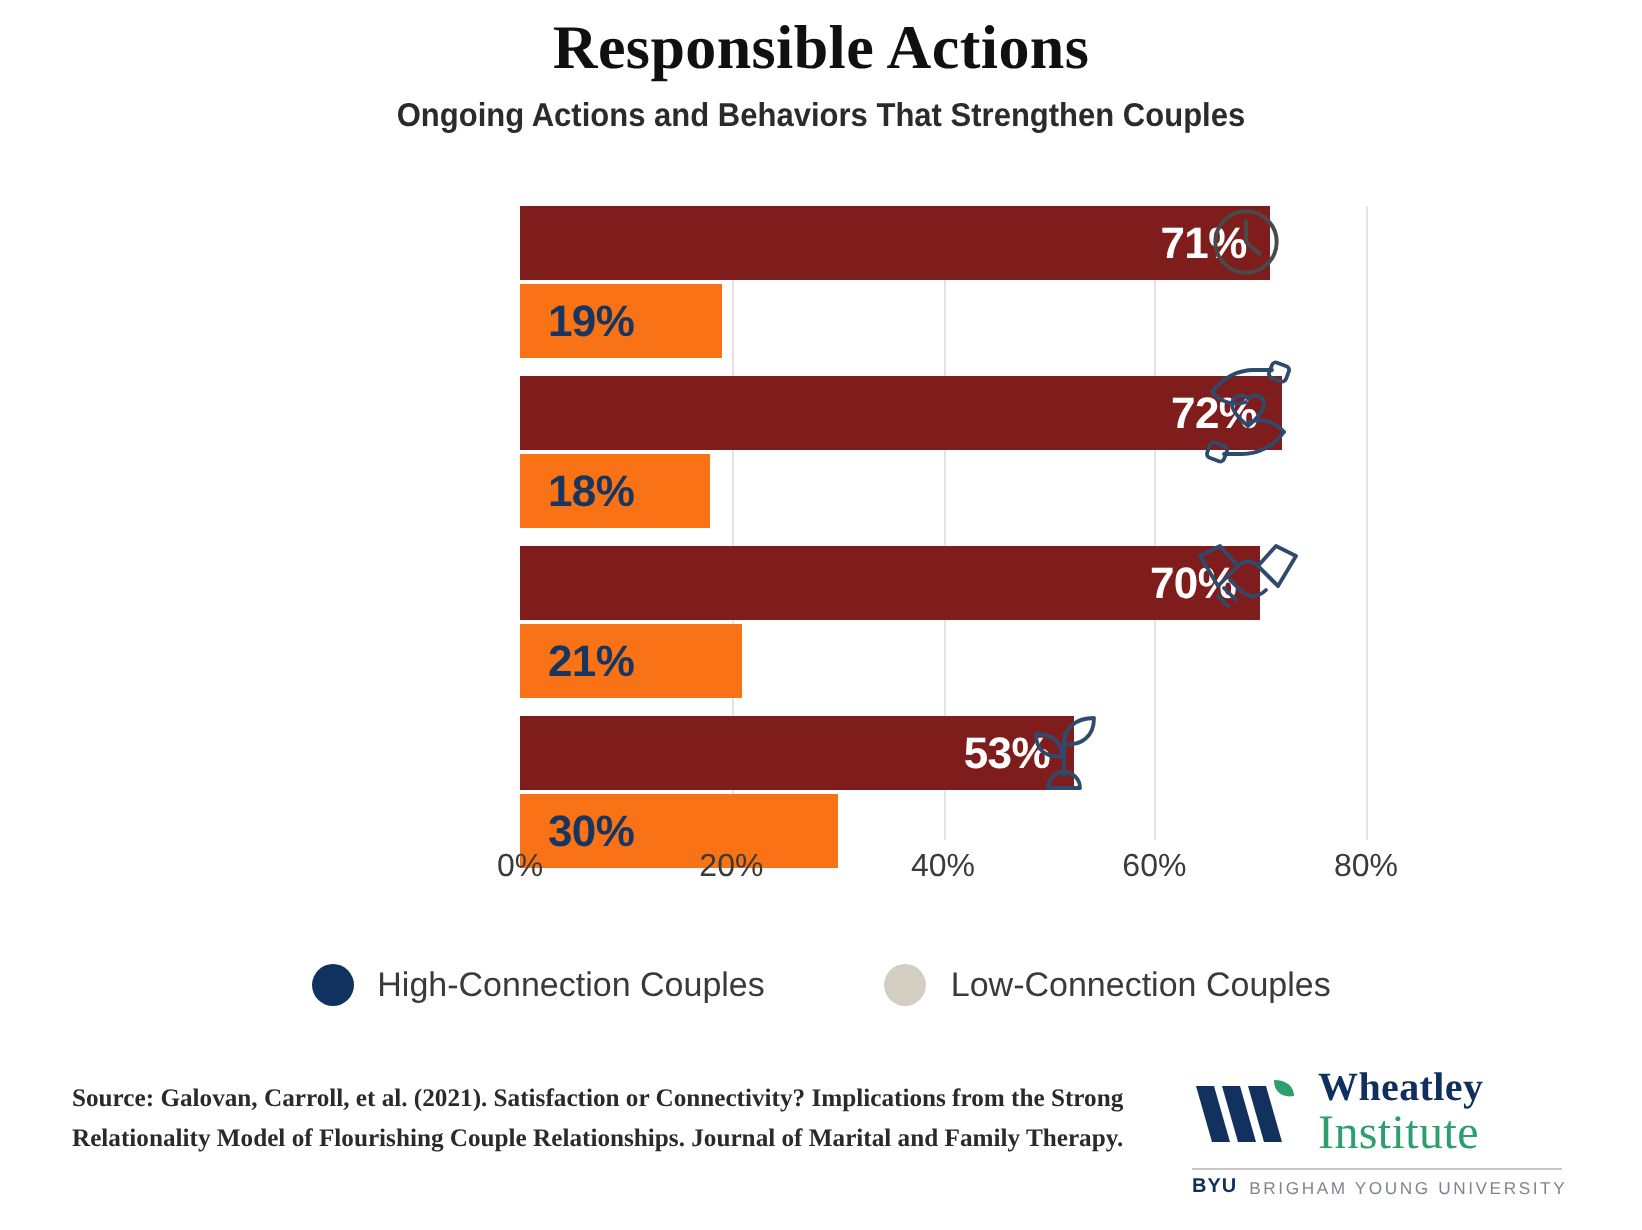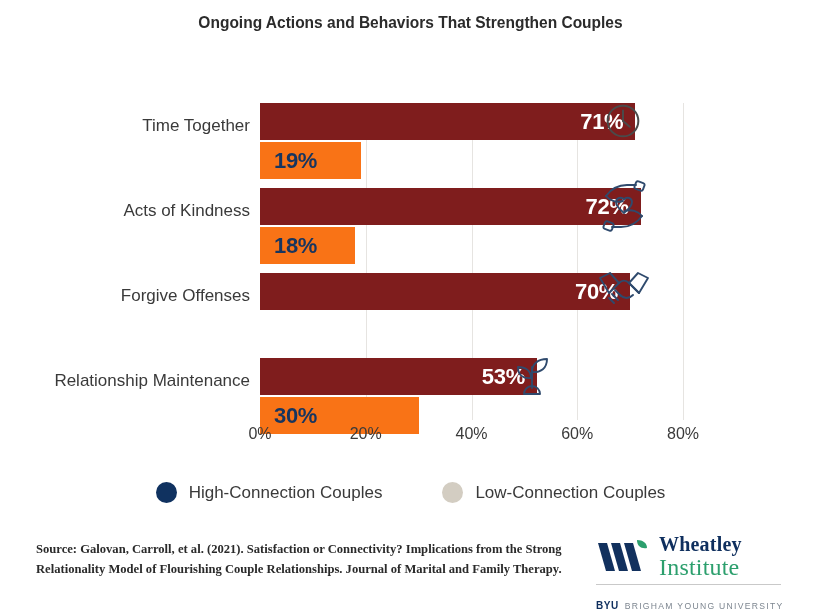--- a/index.html
+++ b/index.html
@@ -221,21 +221,21 @@
     letter-spacing: 0.2px;
     margin-top: 1px;
   }
   .logo-rule {
     margin-top: 5px;
     height: 1px;
     background: #c9c9c9;
     width: 100%;
   }
   .logo-bottom {
-    margin-top: 15px;
+    margin-top: 3px;
     display: flex;
     align-items: center;
     gap: 6px;
     white-space: nowrap;
   }
   .byu {
     font-family: "Liberation Sans", sans-serif;
     font-weight: bold;
     font-size: 10px;
     color: #0f2f5e;
@@ -245,31 +245,26 @@
     font-family: "Liberation Sans", sans-serif;
     font-size: 8.6px;
     color: #7d8690;
     letter-spacing: 1.3px;
   }
 </style>
 </head>
 <body>
 
 <div class="header">
+  <h1 class="chart-title">Responsible Actions</h1>
   <p class="chart-subtitle">Ongoing Actions and Behaviors That Strengthen Couples</p>
 </div>
 
 <div class="plot-wrap">
 
-  <div class="cat-labels">
-    <div class="cat-label" style="top:26px">Time Together</div>
-    <div class="cat-label" style="top:111px">Acts of Kindness</div>
-    <div class="cat-label" style="top:196px">Forgive Offenses</div>
-    <div class="cat-label" style="top:281px">Relationship Maintenance</div>
-  </div>
 
   <div class="plot-body">
 
     <div class="gridline" style="left:105.7px"></div>
     <div class="gridline" style="left:211.5px"></div>
     <div class="gridline" style="left:317.2px"></div>
     <div class="gridline" style="left:423.0px"></div>
 
     <div class="bar high" style="top:13px;  width:375.4px">
       <span class="bar-value">71%</span>
@@ -280,20 +275,23 @@
 
     <div class="bar high" style="top:98px;  width:380.7px">
       <span class="bar-value">72%</span>
     </div>
     <div class="bar low" style="top:137px; width:95.2px">
       <span class="bar-value">18%</span>
     </div>
 
     <div class="bar high" style="top:183px; width:370.1px">
       <span class="bar-value">70%</span>
+    </div>
+    <div class="bar low" style="top:222px; width:111.0px">
+      <span class="bar-value">21%</span>
     </div>
 
     <div class="bar high" style="top:268px; width:277px">
       <span class="bar-value">53%</span>
     </div>
     <div class="bar low" style="top:307px; width:158.6px">
       <span class="bar-value">30%</span>
     </div>
 
     <div class="row-icon gray" style="left:340px; top:8px">

